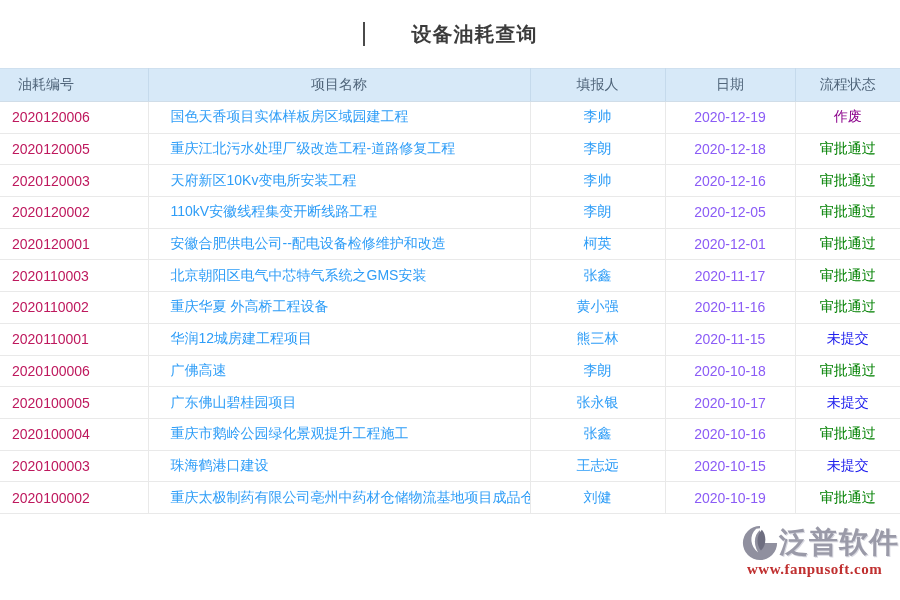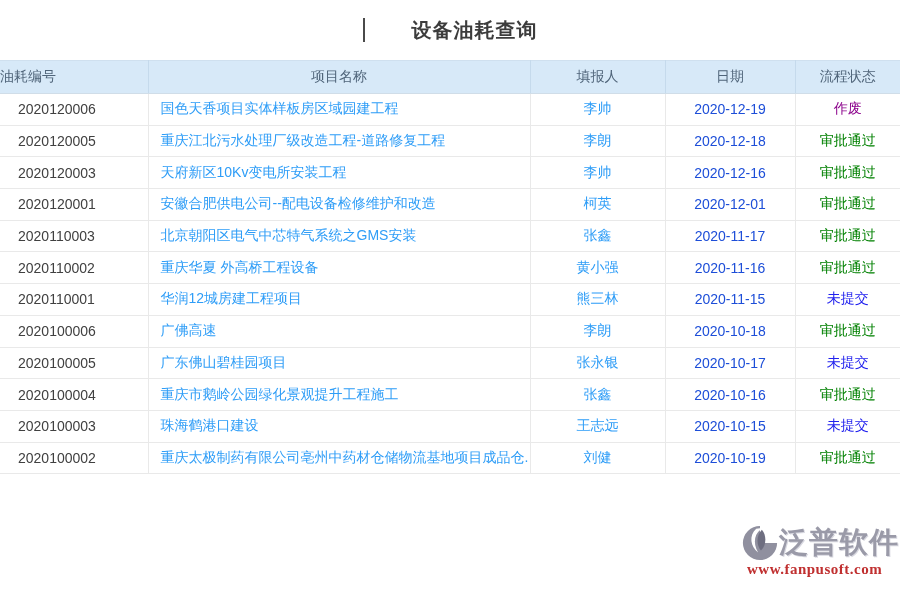--- a/index.html
+++ b/index.html
@@ -2,21 +2,21 @@
 <html><head>
 <meta charset="utf-8">
 <style>
   * { margin: 0; padding: 0; box-sizing: border-box; }
   html, body { width: 900px; height: 600px; overflow: hidden; background: #ffffff;
     font-family: "Liberation Sans", "DejaVu Sans", sans-serif; }
 
   .page { position: relative; width: 900px; height: 600px; }
 
   
-  .title-bar { height: 60px; display: flex; align-items: center; justify-content: center; gap: 45px; }
+  .title-bar { height: 68px; display: flex; align-items: center; justify-content: center; gap: 45px; }
   .caret { display: inline-block; width: 2px; height: 24px; background: #4a4a4a; margin-right: 2px; }
   .page-title { font-size: 20px; font-weight: bold; color: #3c3c3c; letter-spacing: 1px; }
 
   
   .watermark { position: absolute; right: -6px; bottom: 22px; z-index: 0; width: 165px; }
   .wm-top { display: flex; align-items: center; }
   .wm-brand { font-size: 29px; font-weight: bold; color: #9a9aa8; letter-spacing: 1px;
     text-shadow: 1px 1px 0 #d8d8e0; white-space: nowrap; }
   .wm-url { font-size: 15px; font-weight: bold; color: #c03030;
     font-family: "Liberation Serif", "DejaVu Serif", serif; letter-spacing: 0.5px;
@@ -25,31 +25,31 @@
   
   table.grid { position: relative; z-index: 1; width: 900px; border-collapse: collapse;
     table-layout: fixed; background: transparent; }
   col.c1 { width: 148px; } col.c2 { width: 382px; } col.c3 { width: 135px; }
   col.c4 { width: 130px; } col.c5 { width: 105px; }
 
   thead th { height: 33px; background: #d7e9f8; color: #50657a; font-size: 14px;
     font-weight: normal; border-right: 1px solid #c5daec; border-top: 1px solid #cfe0ef;
     border-bottom: 1px solid #d0dde8; text-align: center; }
   thead th:last-child { border-right: none; }
-  thead th.h-left { text-align: left; }
+  thead th.h-left { text-align: left; padding-left: 18px; }
 
   tbody td { height: 31.7px; font-size: 14px; border-right: 1px solid #e9e9e9;
     border-bottom: 1px solid #e9e9e9; white-space: nowrap; overflow: hidden;
     background: transparent; }
   tbody td:last-child { border-right: none; }
 
-  td.cell-id { color: #404040; padding-left: 18px; text-align: left; }
-  td.cell-project { color: #2e9df7; padding-left: 12px; text-align: left; }
+  td.cell-id { color: #be185d; padding-left: 12px; text-align: left; }
+  td.cell-project { color: #2e9df7; padding-left: 22px; text-align: left; }
   td.cell-reporter { color: #2e9df7; text-align: center; }
-  td.cell-date { color: #1d4ed8; text-align: center; }
+  td.cell-date { color: #8b5cf6; text-align: center; }
   td.cell-status { text-align: center; font-family: Liberation Serif, serif; }
 </style>
 </head>
 <body>
 
 <div class="page">
 
   <div class="title-bar">
     <span class="caret"></span>
     <span class="page-title">设备油耗查询</span>
@@ -99,20 +99,27 @@
     <td class="cell-project">重庆江北污水处理厂级改造工程-道路修复工程</td>
     <td class="cell-reporter">李朗</td>
     <td class="cell-date">2020-12-18</td>
     <td class="cell-status" style="color: rgb(0, 128, 0);">审批通过</td>
   </tr>
         <tr>
     <td class="cell-id">2020120003</td>
     <td class="cell-project">天府新区10Kv变电所安装工程</td>
     <td class="cell-reporter">李帅</td>
     <td class="cell-date">2020-12-16</td>
+    <td class="cell-status" style="color: rgb(0, 128, 0);">审批通过</td>
+  </tr>
+        <tr>
+    <td class="cell-id">2020120002</td>
+    <td class="cell-project">110kV安徽线程集变开断线路工程</td>
+    <td class="cell-reporter">李朗</td>
+    <td class="cell-date">2020-12-05</td>
     <td class="cell-status" style="color: rgb(0, 128, 0);">审批通过</td>
   </tr>
         <tr>
     <td class="cell-id">2020120001</td>
     <td class="cell-project">安徽合肥供电公司--配电设备检修维护和改造</td>
     <td class="cell-reporter">柯英</td>
     <td class="cell-date">2020-12-01</td>
     <td class="cell-status" style="color: rgb(0, 128, 0);">审批通过</td>
   </tr>
         <tr>

